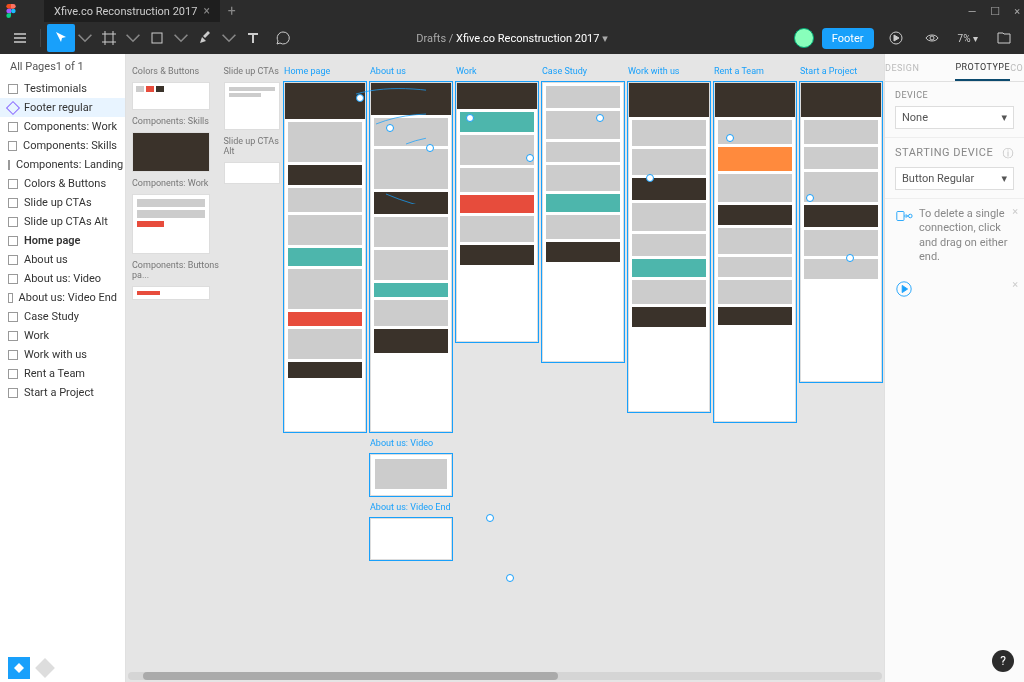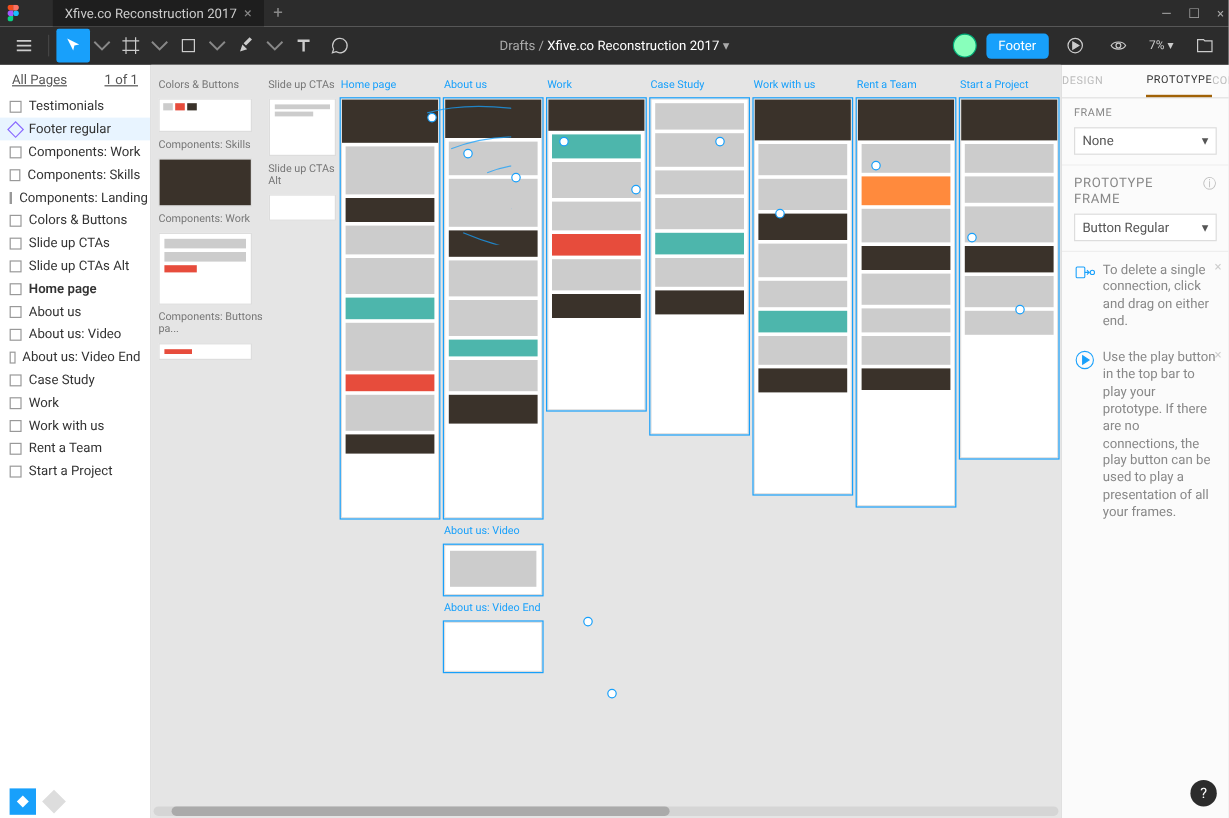--- a/index.html
+++ b/index.html
@@ -22,21 +22,21 @@
 .toolbar svg { width:16px; height:16px; }
 .tool-center { position:absolute; left:50%; transform:translateX(-50%); color:#aaa; }
 .tool-center .bc { color:#fff; }
 .tool-right { position:absolute; right:6px; display:flex; align-items:center; gap:8px; }
 .avatar { width:20px; height:20px; border-radius:50%; background:#8fb; border:1.5px solid #0a7; }
 .share-btn { background:#18a0fb; color:#fff; padding:4px 10px; border-radius:4px; font-size:11px; }
 
 
 .layout { display:flex; height:628px; }
 .sidebar { width:126px; background:#fff; border-right:1px solid #e0e0e0; display:flex; flex-direction:column; }
-.sb-head { display:flex; justify-content:space-between; padding:6px 10px; color:#555;text-decoration:underline; }
+.sb-head { display:flex; padding:6px 10px; color:#555; }
 .sb-item { display:flex; align-items:center; gap:6px; padding:3px 8px; color:#333; font-size:10px; white-space:nowrap; overflow:hidden; }
 .sb-item.bold { font-weight:600; }
 .sb-item.sel { background:#e8f4ff; }
 .sb-ico { width:10px; height:10px; display:inline-block; }
 .sb-ico.frame { border:1px solid #999; }
 .sb-ico.comp { transform:rotate(45deg); border:1px solid #8a6aff; }
 .sb-bottom { margin-top:auto; height:28px; display:flex; align-items:center; gap:8px; padding:0 8px; }
 .sb-bottom .sq { width:22px; height:22px; background:#18a0fb; display:flex; align-items:center; justify-content:center; }
 .sb-bottom .sq svg { fill:#fff; width:12px; }
 .sb-bottom .diam { width:14px; height:14px; transform:rotate(45deg); background:#ddd; }
@@ -58,21 +58,21 @@
 .ab .orange { background:#ff8a3d; }
 .hotspot { position:absolute; width:8px; height:8px; border:1.5px solid #18a0fb; background:#fff; border-radius:50%; }
 
 .links { position:absolute; inset:0; pointer-events:none; }
 .links path { stroke:#18a0fb; stroke-width:1; fill:none; opacity:0.75; }
 
 
 .rpanel { width:140px; background:#fbfbfb; border-left:1px solid #e0e0e0; display:flex; flex-direction:column; font-size:10px; color:#333; }
 .rtabs { display:flex; height:28px; border-bottom:1px solid #e0e0e0; }
 .rtab { flex:1; display:flex; align-items:center; justify-content:center; color:#bbb; font-size:9px; letter-spacing:.5px; }
-.rtab.active { color:#333; border-bottom:2px solid #a16207;margin-left:36px; }
+.rtab.active { color:#333; border-bottom:2px solid #0c4a6e;margin-left:36px; }
 .rsec { padding:8px 10px; border-bottom:1px solid #eee; }
 .rsec-title { color:#888; font-size:9px; letter-spacing:.5px; margin-bottom:6px; }
 .rsel { border:1px solid #ddd; padding:4px 6px; display:flex; justify-content:space-between; align-items:center; color:#555; background:#fff; }
 .rcolor { display:flex; align-items:center; gap:6px; }
 .swatch { width:16px; height:16px; background:#000; border:1px solid #aaa; }
 .rhint { padding:8px 10px; display:flex; gap:6px; color:#888; font-size:9px; line-height:1.3; position:relative; }
 .rhint .hicon { width:18px; height:18px; flex:none; }
 .rhint .hicon svg { stroke:#18a0fb; fill:none; }
 .rhint .xclose { position:absolute; right:6px; top:6px; color:#ccc; }
 
@@ -448,29 +448,29 @@
       <div class="hotspot" style="left: 380px; top: 520px;"></div>
     </div>
 
   <div class="rpanel">
     <div class="rtabs">
       <div class="rtab">DESIGN</div>
       <div class="rtab active">PROTOTYPE</div>
       <div class="rtab">CODE</div>
     </div>
     <div class="rsec">
-      <div class="rsec-title">FRAME</div>
+      <div class="rsec-title">DEVICE</div>
       <div class="rsel">
           <span>None</span>
           <span>▾</span>
         </div>
     </div>
     <div class="rsec">
       <div class="rsec-title" style="display:flex;justify-content:space-between;">
-        <span>PROTOTYPE FRAME</span>
+        <span>STARTING DEVICE</span>
         <span style="color:#bbb;">ⓘ</span>
       </div>
       <div class="rsel">
           <span>Button Regular</span>
           <span>▾</span>
         </div>
     </div>
     <div class="rhint">
       <div class="hicon"><svg viewBox="0 0 20 20">
             <rect x="2" y="5" width="8" height="10" rx="1"></rect>
@@ -478,19 +478,18 @@
             <circle cx="17" cy="10" r="2"></circle>
           </svg></div>
       <span>To delete a single connection, click and drag on either end.</span>
       <span class="xclose">×</span>
     </div>
     <div class="rhint">
       <div class="hicon"><svg viewBox="0 0 20 20">
             <circle cx="10" cy="10" r="8"></circle>
             <path d="M8 6l6 4-6 4z" fill="#18a0fb"></path>
           </svg></div>
-      <span>Use the play button in the top bar to play your prototype. If there are no connections, the play button can be used to play a presentation of all your frames.</span>
       <span class="xclose">×</span>
     </div>
   </div>
 </div>
 
 <div class="help-fab">?</div>
 
 </body></html>

